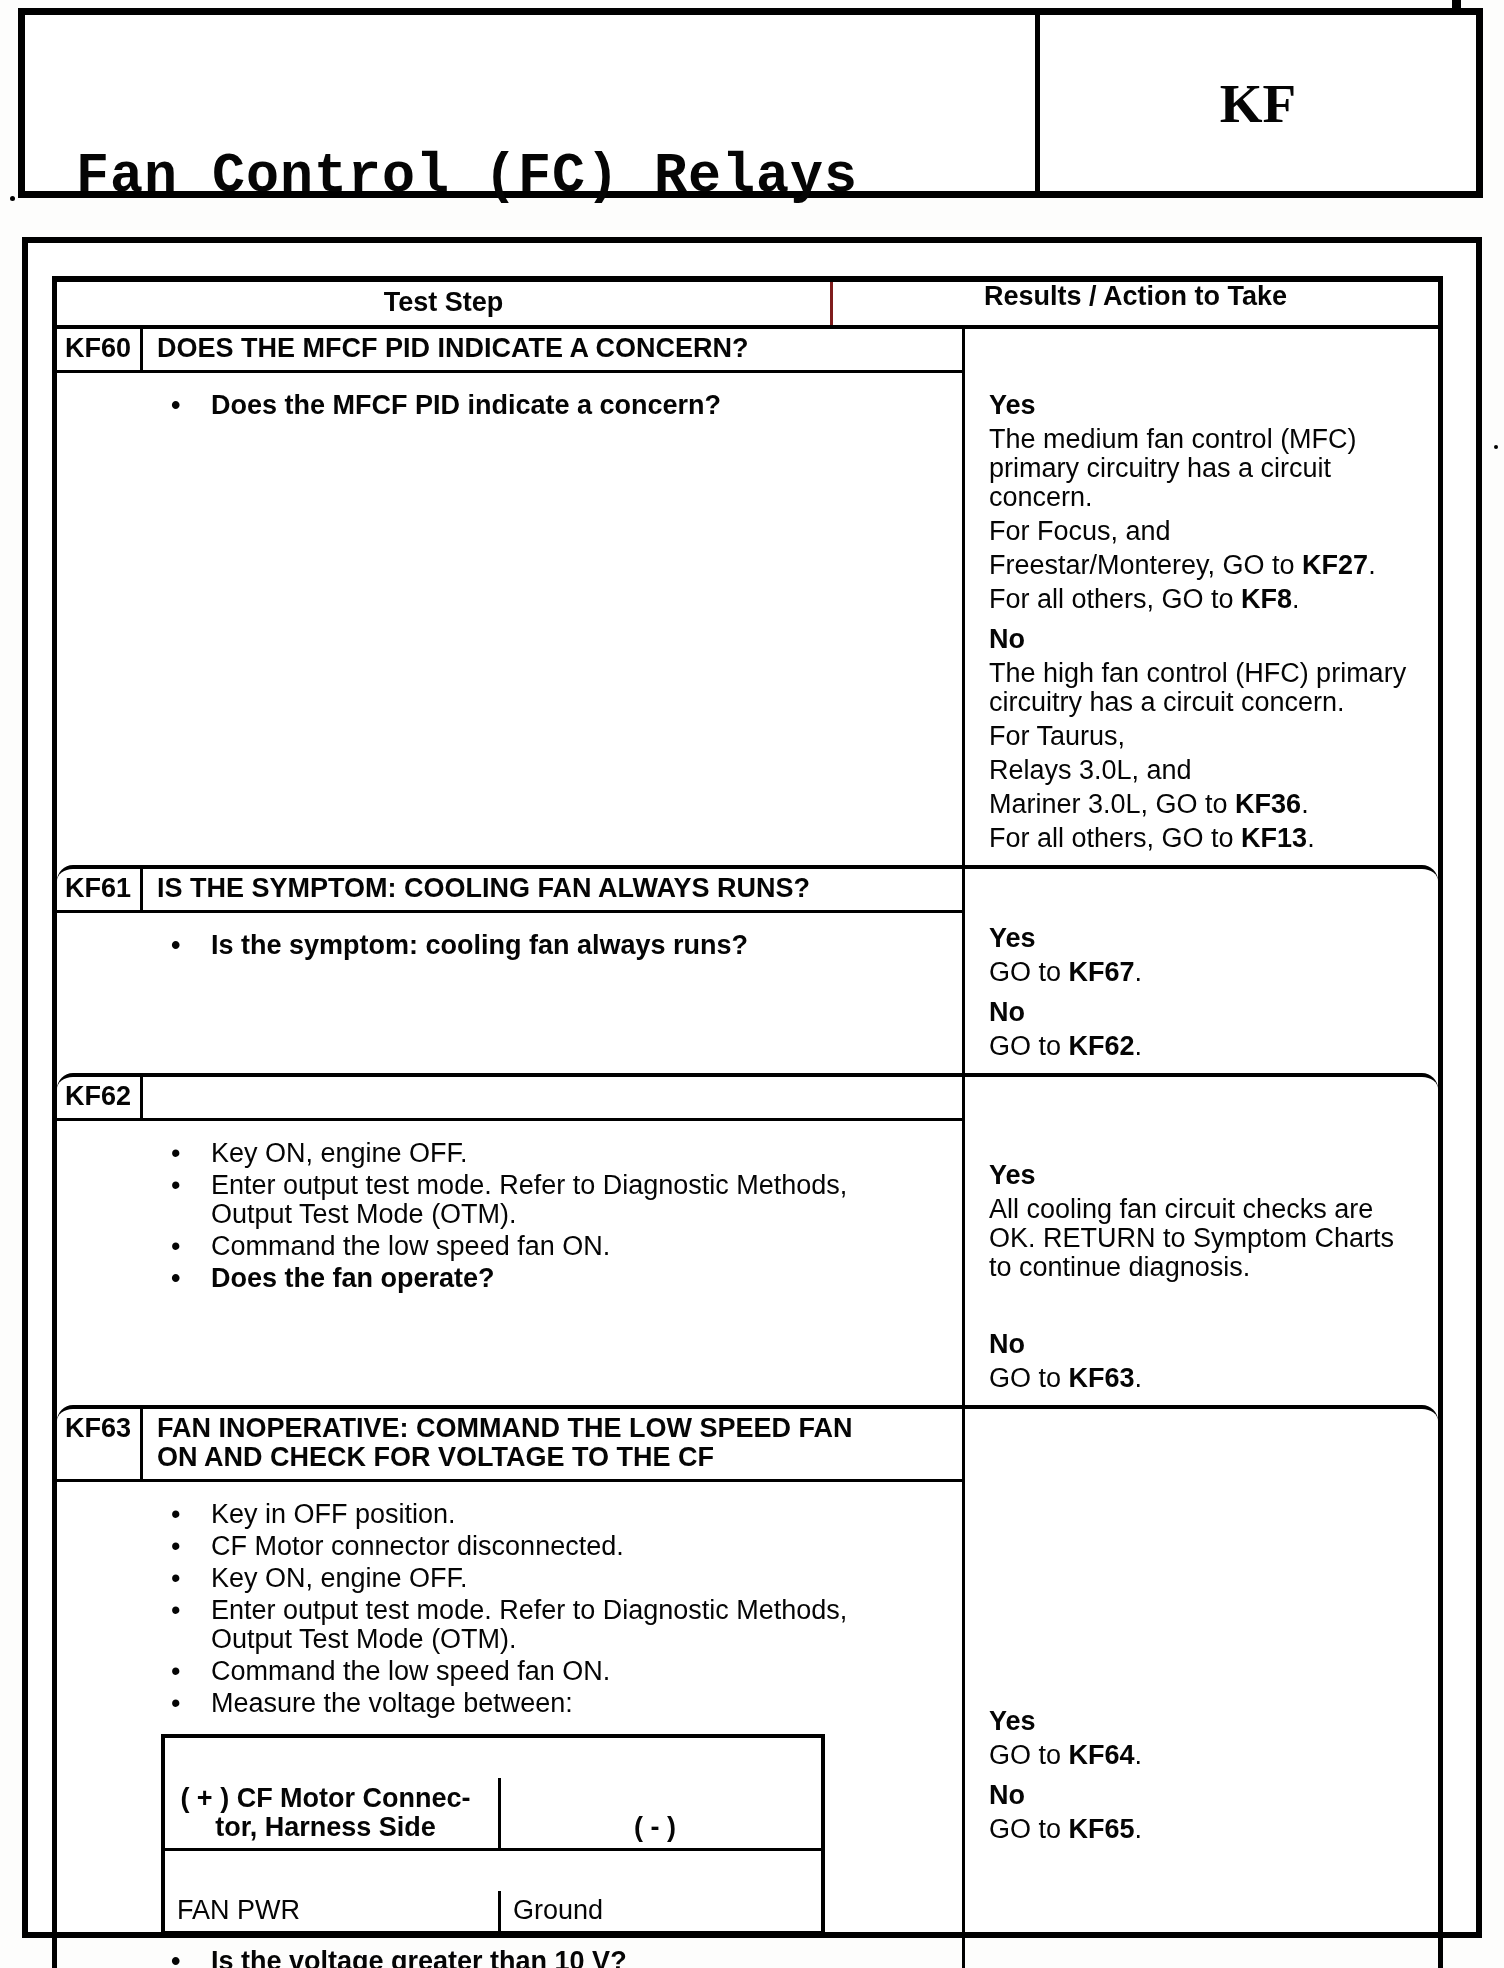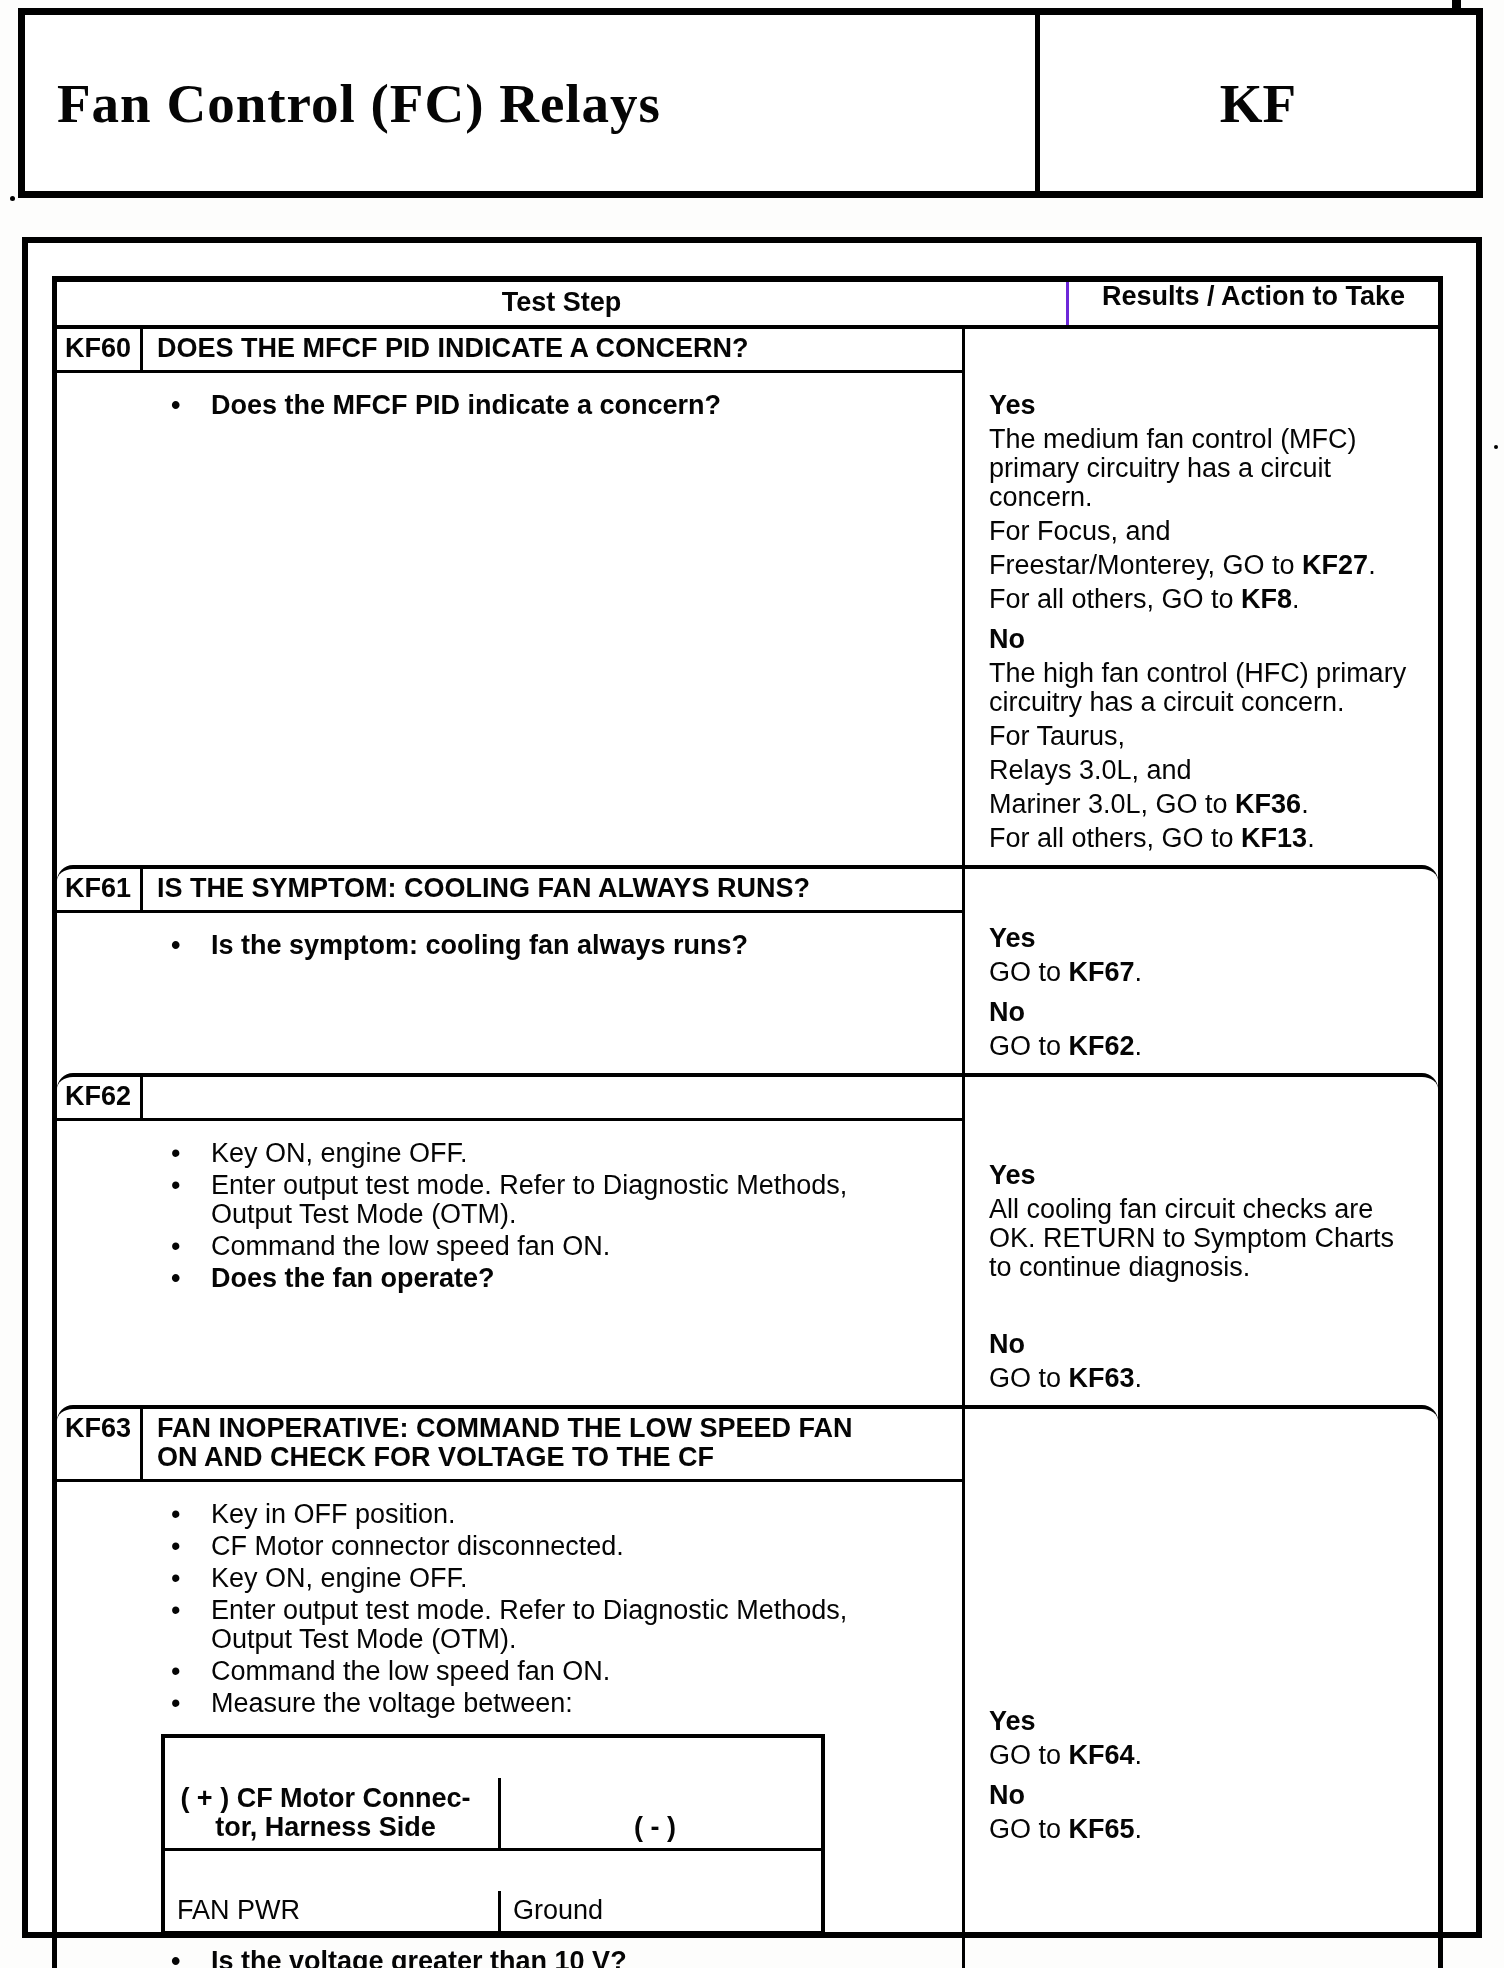--- a/index.html
+++ b/index.html
@@ -9,31 +9,31 @@
     color:#050505; overflow:hidden; margin:0 auto;
     font-family:"Liberation Sans","DejaVu Sans",sans-serif;
     font-size:27px; line-height:29px;
   }
   
   .header-box {
     position:absolute; left:18px; top:8px; width:1465px; height:190px;
     border:7px solid #000; display:flex; background:#fff;
     font-family:"Liberation Serif","DejaVu Serif",serif;
   }
-  .header-title-cell { flex:1; display:flex; align-items:center; padding-left:32px; }
+  .header-title-cell { flex:1; display:flex; align-items:flex-end; padding-left:51px;font-family:Liberation Mono, monospace; }
   .header-title-cell h1 { margin:0; font-size:55px; font-weight:bold; letter-spacing:1px; }
   .header-code-cell {
     width:441px; border-left:5px solid #000; display:flex;
     align-items:center; justify-content:center; font-size:55px; font-weight:bold;
   }
   
   .frame { position:absolute; left:22px; top:237px; width:1460px; height:1701px; border:6px solid #000; background:#fff; }
   .main-table { margin:33px 0 0 24px; width:1391px; border:5px solid #000; border-top-width:6px; }
   .thead { display:flex; border-bottom:4px solid #000; font-weight:bold; text-align:center; }
-  .th-left  { width:1012px; border-right:3px solid #6d28d9; padding:6px 0 8px; }
+  .th-left  { width:776px; border-right:3px solid #7f1d1d; padding:6px 0 8px; }
   .th-right { flex:1; padding:0 0 8px; }
 
   .step { display:flex; }
   .step + .step { border-top:4px solid #000;border-radius:16px; }
   .step-left { width:908px; border-right:3px solid #000; display:flex; flex-direction:column; }
   .step-head { display:flex; border-bottom:3px solid #000; font-weight:bold; }
   .step-id { width:86px; border-right:3px solid #000; padding:5px 4px 7px 8px; }
   .step-title { flex:1; padding:5px 12px 7px 14px; white-space:pre-line; }
   .step-body { flex:1; padding:18px 0 8px; }
 

